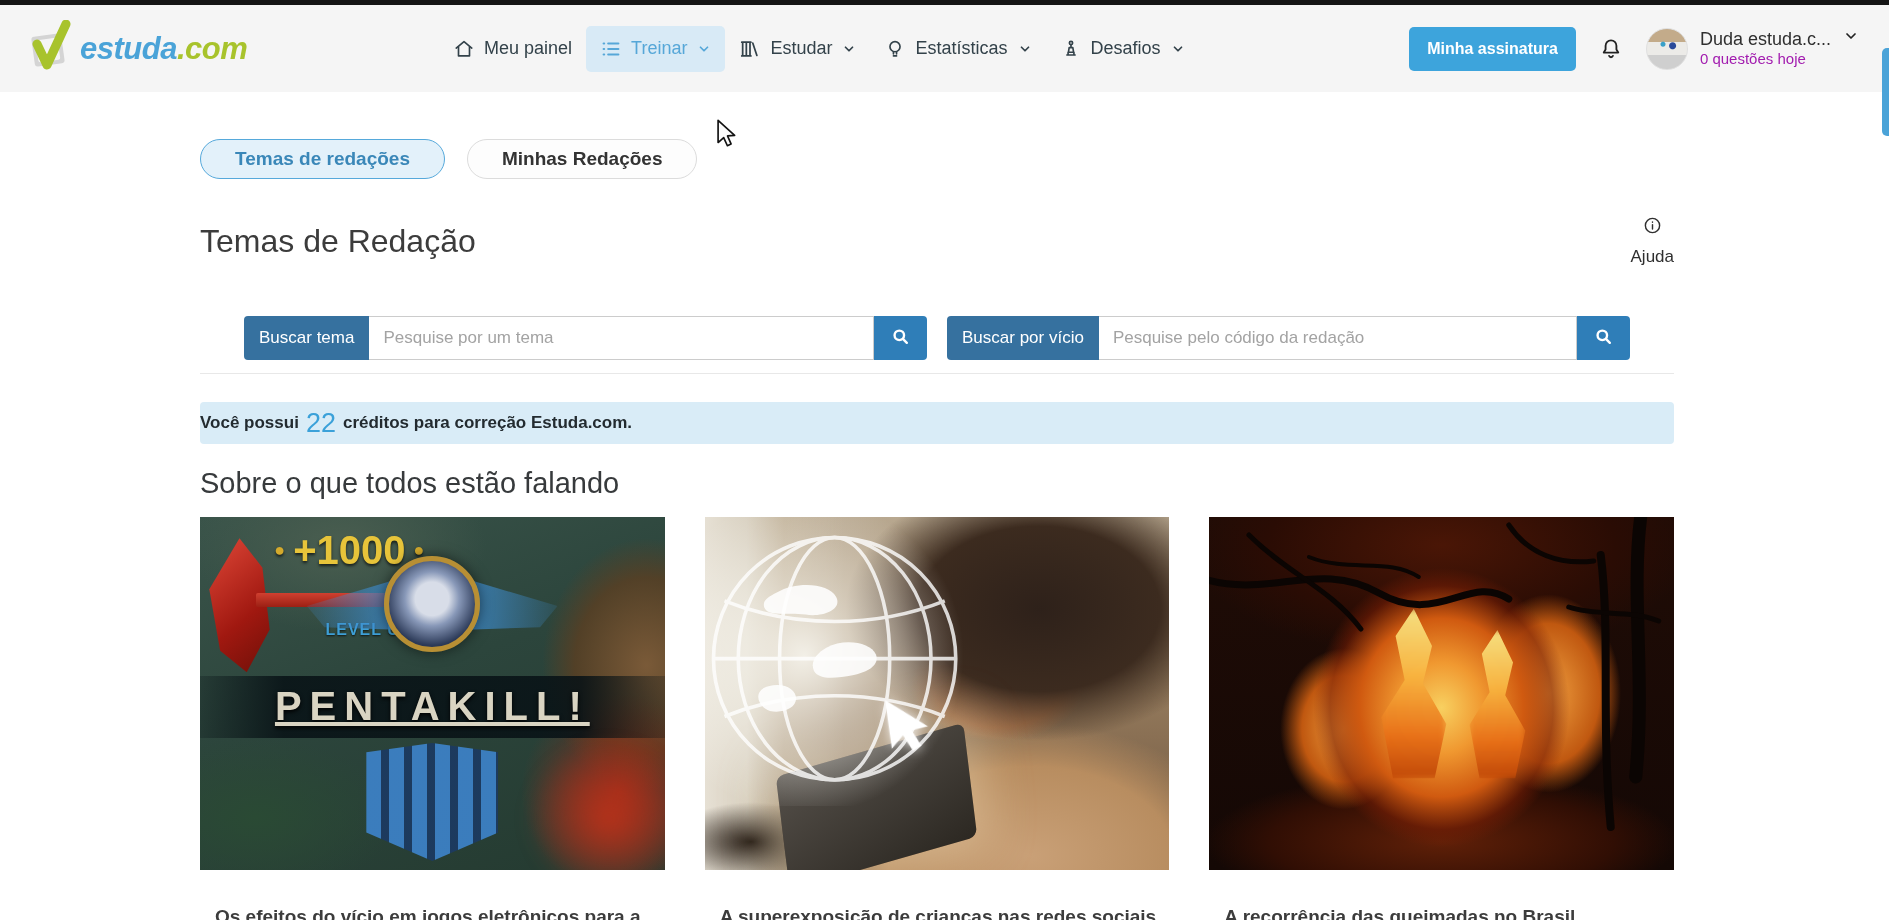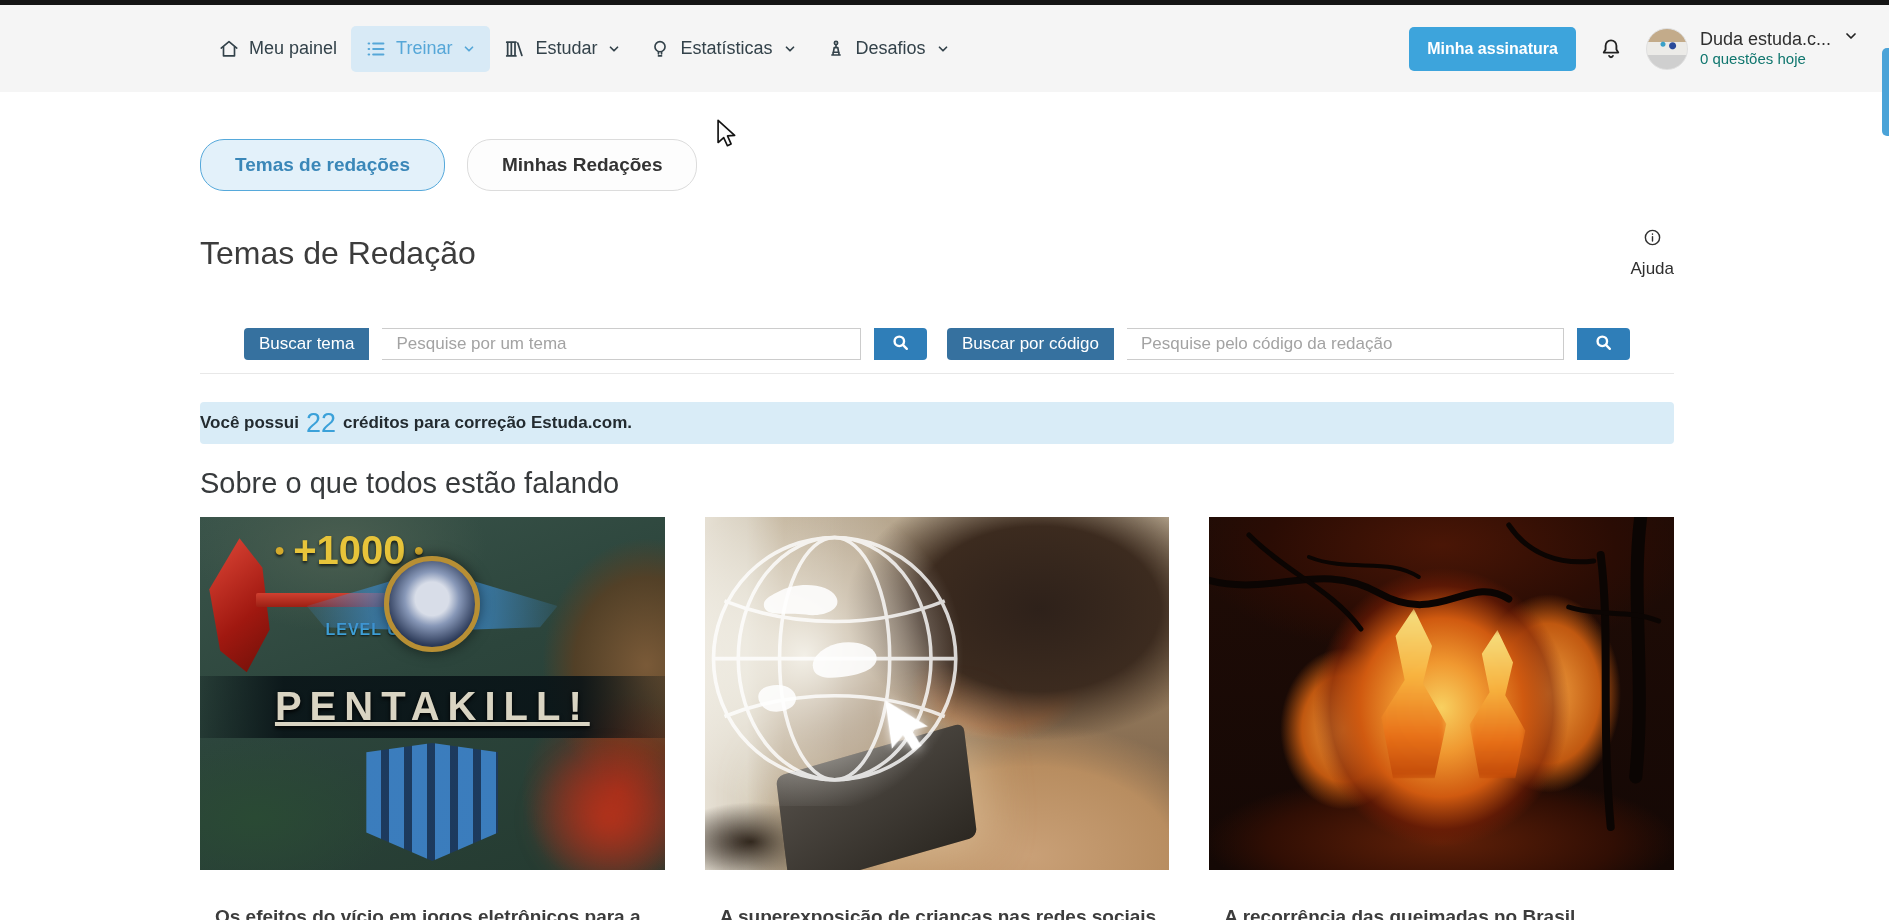--- a/index.html
+++ b/index.html
@@ -27,40 +27,40 @@
     border:none; border-radius:5px; padding:13px 18px; cursor:pointer; }
   .bell { cursor:pointer; display:flex; }
   .user-chip { display:flex; align-items:flex-start; gap:12px; cursor:pointer; }
   .avatar { width:42px; height:42px; border-radius:50%;
     background:
       radial-gradient(circle 3px at 64% 42%, #2a4a9a 0 3px, transparent 4px),
       radial-gradient(circle 2px at 40% 38%, #3aa0c8 0 2px, transparent 3px),
       linear-gradient(180deg,#c3ab8a 0 32%,#ecebe8 32% 64%,#cfcfcf 64% 100%);
     border:1px solid #e0e0e0; }
   .user-name { font-size:18px; color:#2f2f2f; line-height:1.25; }
-  .user-status { font-size:15px; color:#0f766e; }
+  .user-status { font-size:15px; color:#a21caf; }
 
   
   .side-tab { position:absolute; right:0; top:48px; width:7px; height:88px;
     background:#4aa3d8; border-radius:5px 0 0 5px; cursor:pointer; }
 
   
   .container { width:1474px; margin-left:200px; }
 
   .tabs { display:flex; gap:22px; margin-top:47px; }
-  .tab-pill { height:52px; display:flex; align-items:center; padding:5px 34px; border-radius:24px;
+  .tab-pill { height:40px; display:flex; align-items:center; padding:5px 34px; border-radius:24px;
     font-size:19px; font-weight:bold; cursor:pointer; border:1px solid #dcdcdc; background:#fdfdfd; color:#333; }
   .tab-pill.active { background:#e3f1fa; border-color:#56a9db; color:#3a87b8; }
 
   .title-row { display:flex; justify-content:space-between; align-items:center; margin-top:37px; }
   .page-title { font-size:32px; font-weight:400; color:#3c3c3c; }
   .help-link { display:flex; align-items:center; gap:7px; font-size:17px; color:#2f2f2f; cursor:pointer;flex-direction:column; }
 
   .search-row { margin-top:49px; padding:0 44px; display:flex; justify-content:space-between; }
-  .input-group { display:flex; width:683px; height:32px;gap:13px; }
+  .input-group { display:flex; width:683px; height:44px; }
   .ig-label { background:#36719f; color:#fff; font-size:17px; display:flex; align-items:center;
     padding:0 15px; border-radius:4px 0 0 4px; white-space:nowrap; }
   .ig-input { flex:1; border:1px solid #ccc; border-left:none; padding:0 14px; font-size:17px;
     color:#555; outline:none; font-family:"Liberation Sans", sans-serif; background:#fff; }
   .ig-input::placeholder { color:#a3a3a3; }
   .ig-btn { width:53px; background:#2f7eb8; border:none; border-radius:0 4px 4px 0;
     display:flex; align-items:center; justify-content:center; cursor:pointer; }
 
   .rule { border:none; border-top:1px solid #e8e8e8; margin-top:13px; }
 
@@ -153,20 +153,30 @@
 
   
   .mouse-cursor { position:absolute; left:716px; top:119px; z-index:50; pointer-events:none; }
 </style>
 </head>
 <body>
 
 <div class="topstrip"></div>
 
 <header>
+  <div class="brand">
+    <span>
+      <svg width="54" height="54" viewBox="0 0 54 54">
+        <rect x="9" y="15" width="30" height="30" rx="3" fill="#d4d4d4" transform="rotate(-8 24 30)"></rect>
+        <rect x="13" y="19" width="22" height="22" rx="2" fill="#f5f5f5" transform="rotate(-8 24 30)"></rect>
+        <path d="M13 24 L23 45 L42 4" stroke="#a8c32c" stroke-width="9" fill="none" stroke-linecap="round" stroke-linejoin="round"></path>
+      </svg>
+    </span>
+    <span class="brand-text"><span class="b1">estuda</span><span class="b2">.com</span></span>
+  </div>
 
   <nav>
     <div class="nav-item">
       <span>
         <svg width="22" height="22" viewBox="0 0 24 24" fill="none" stroke="#33424a" stroke-width="1.8" stroke-linecap="round" stroke-linejoin="round">
           <path d="M3.5 11 L12 4 L20.5 11"></path>
             <path d="M6 9.5 V19.5 H18 V9.5"></path>
         </svg>
       </span>
       <span>Meu painel</span>
@@ -290,21 +300,21 @@
       <button class="ig-btn">
         <span>
           <svg width="19" height="19" viewBox="0 0 24 24" fill="none" stroke="#fff" stroke-width="3" stroke-linecap="round">
             <circle cx="10.5" cy="10.5" r="6"></circle>
               <path d="M15 15l5 5"></path>
           </svg>
         </span>
       </button>
     </div>
     <div class="input-group">
-      <span class="ig-label">Buscar por código</span>
+      <span class="ig-label">Buscar por vício</span>
       <input class="ig-input" type="text" placeholder="Pesquise pelo código da redação" style="">
       <button class="ig-btn">
         <span>
           <svg width="19" height="19" viewBox="0 0 24 24" fill="none" stroke="#fff" stroke-width="3" stroke-linecap="round">
             <circle cx="10.5" cy="10.5" r="6"></circle>
               <path d="M15 15l5 5"></path>
           </svg>
         </span>
       </button>
     </div>

